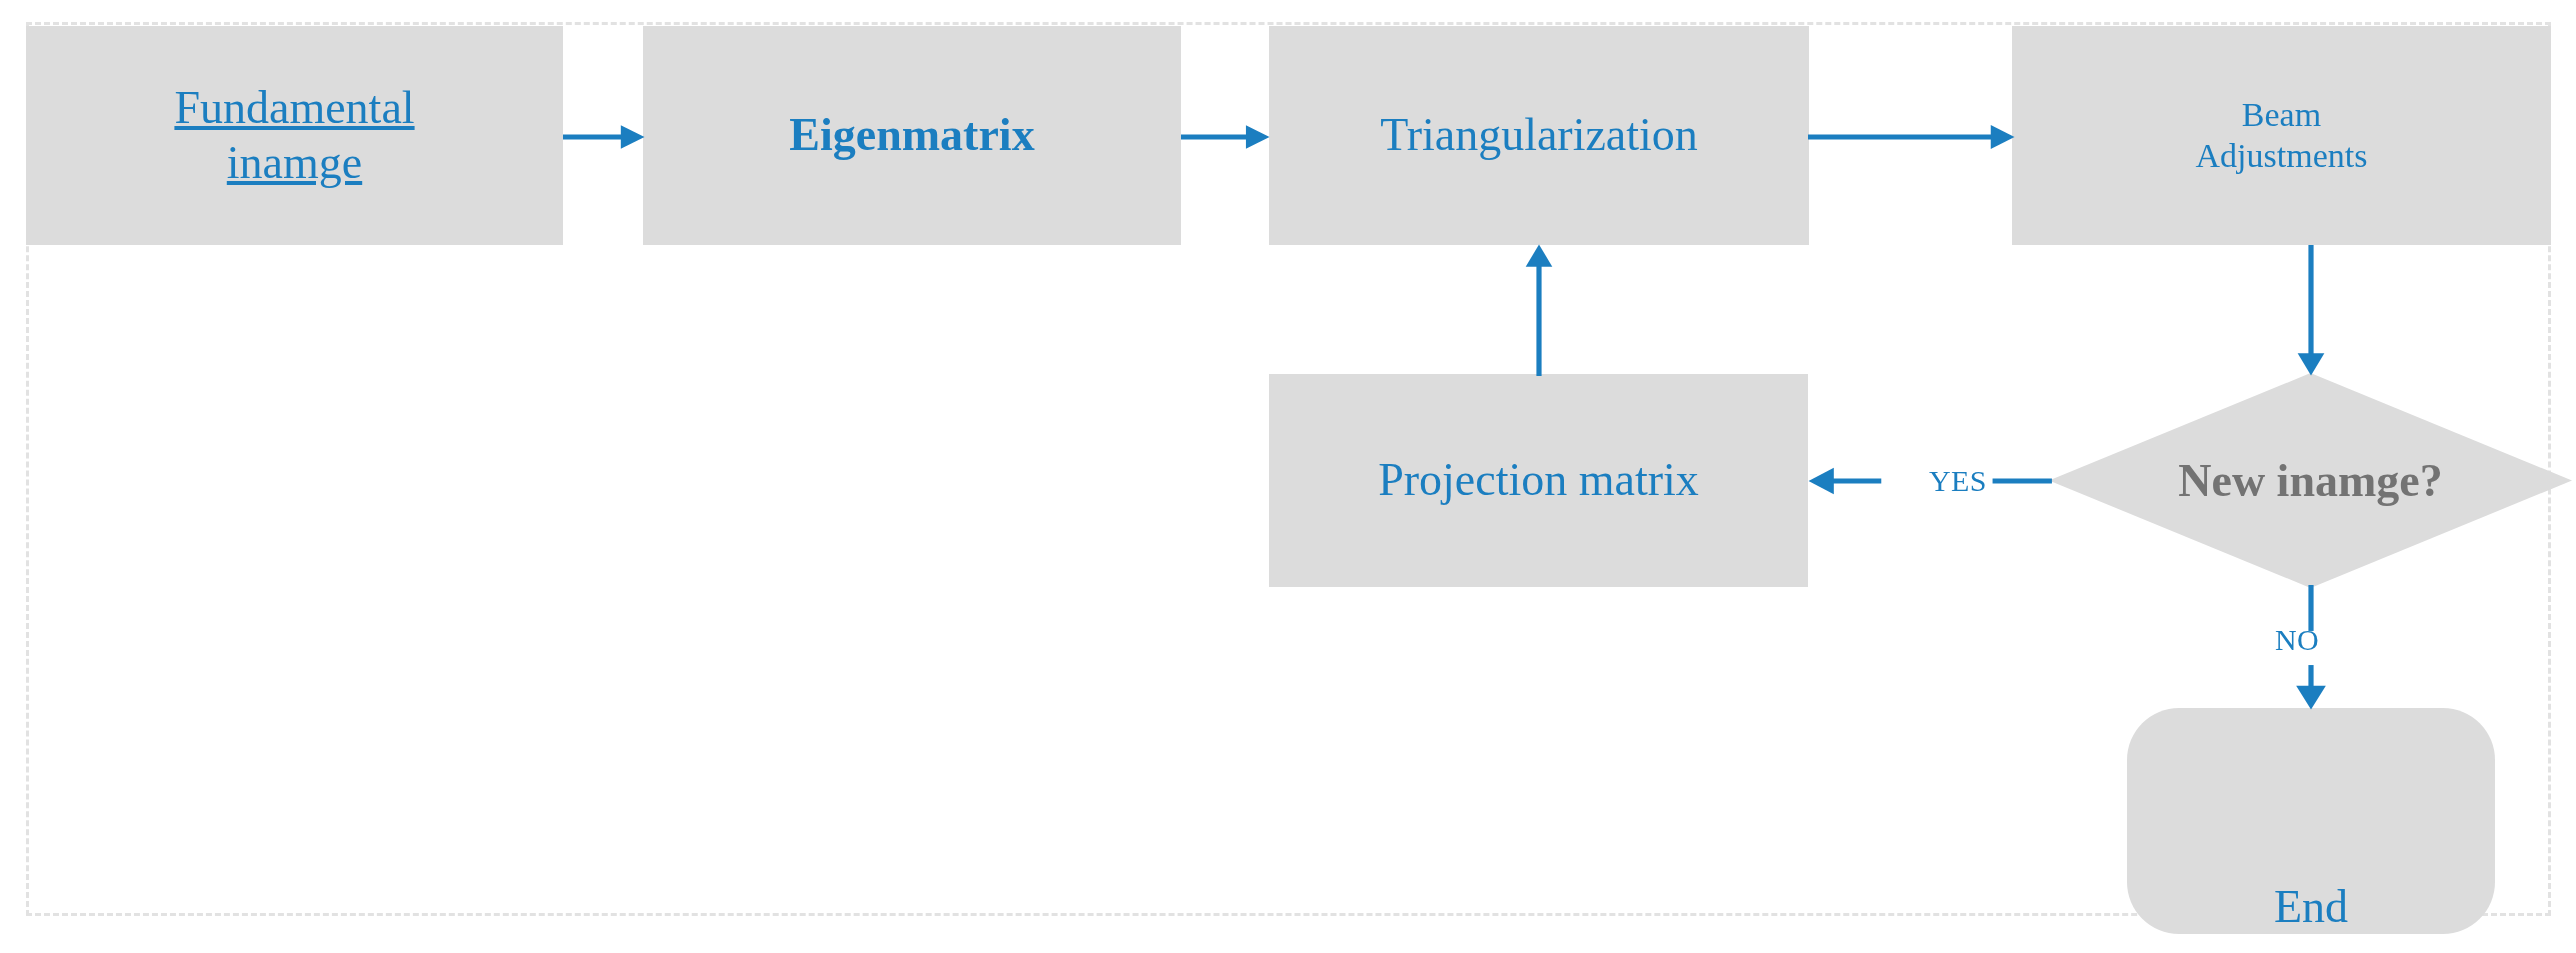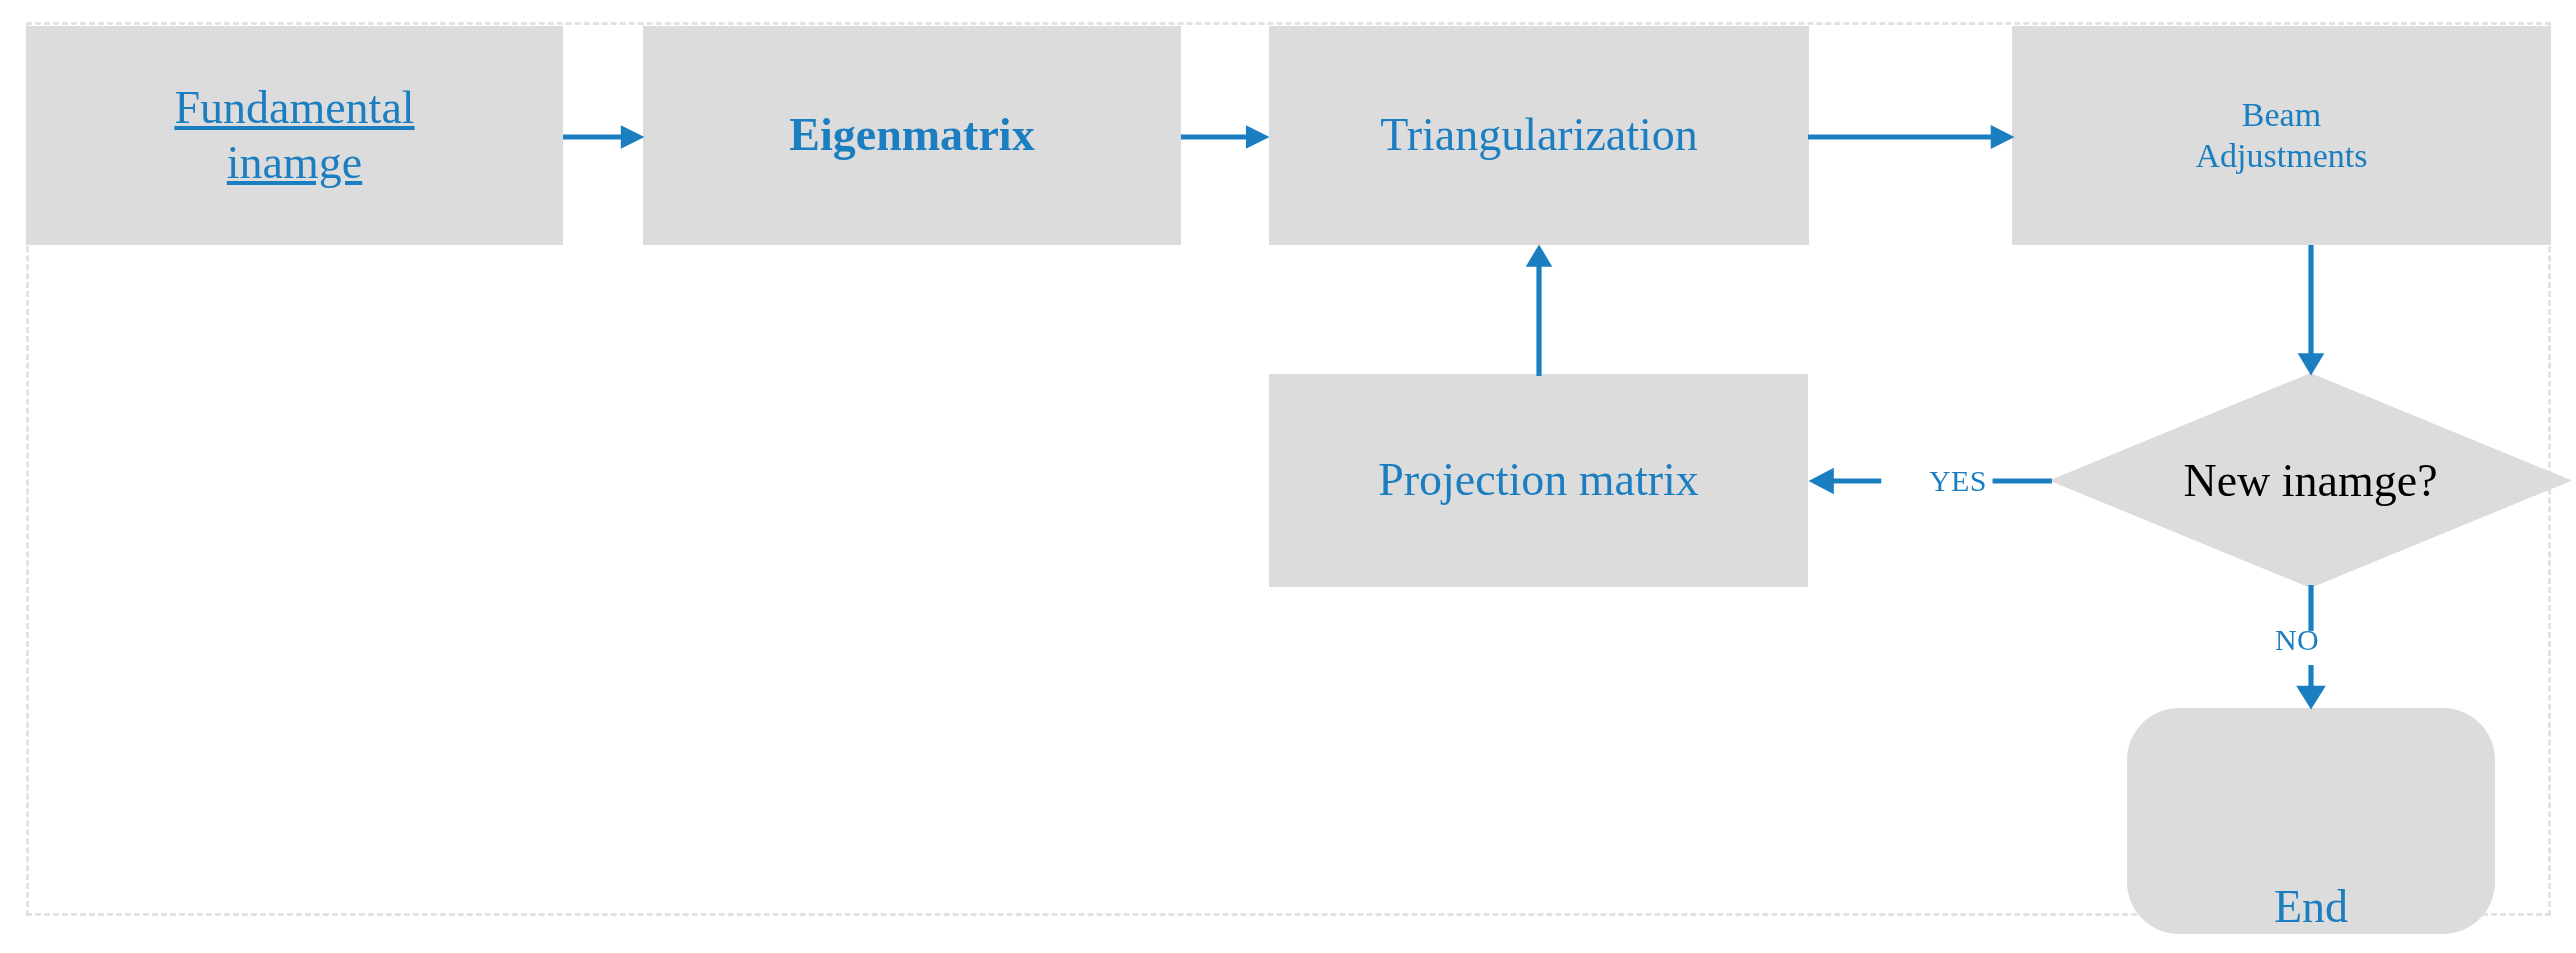--- a/index.html
+++ b/index.html
@@ -64,23 +64,24 @@
   }
   .diamond svg { display: block; }
   .diamond .dlabel {
     position: absolute;
     left: 0; top: 0;
     width: 523px;
     height: 215px;
     display: flex;
     align-items: center;
     justify-content: center;
-    color: #000000;
+    color: #737373;
     font-size: 46px;
     white-space: nowrap;
+    font-weight: bold;
   }
 
   .conn { position: absolute; }
   .conn svg { display: block; overflow: visible; }
 
   .edge-label {
     position: absolute;
     color: #1b7ec0;
     font-size: 30px;
     letter-spacing: 0.4px;

